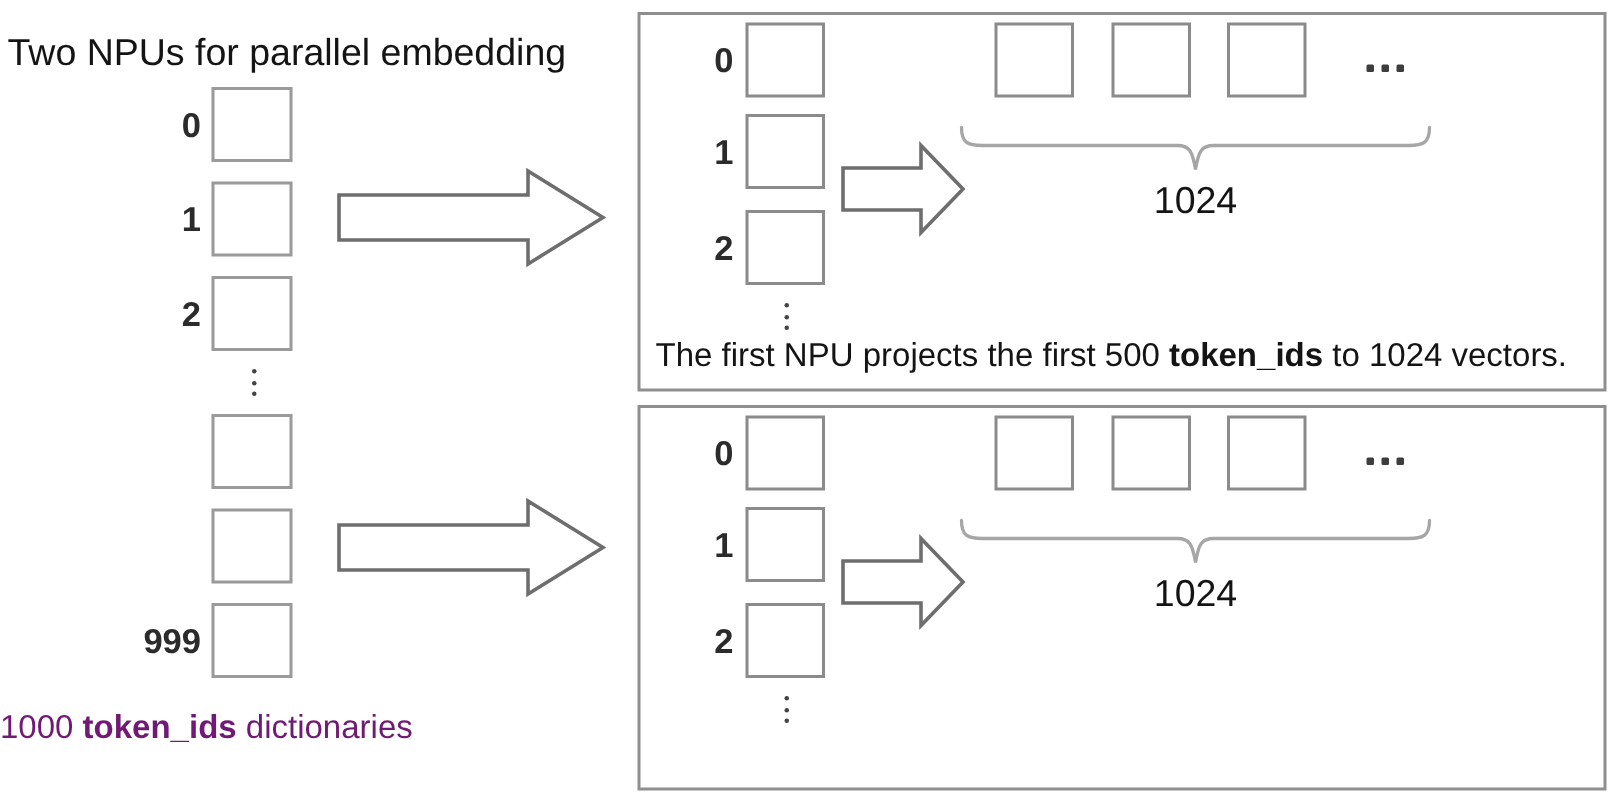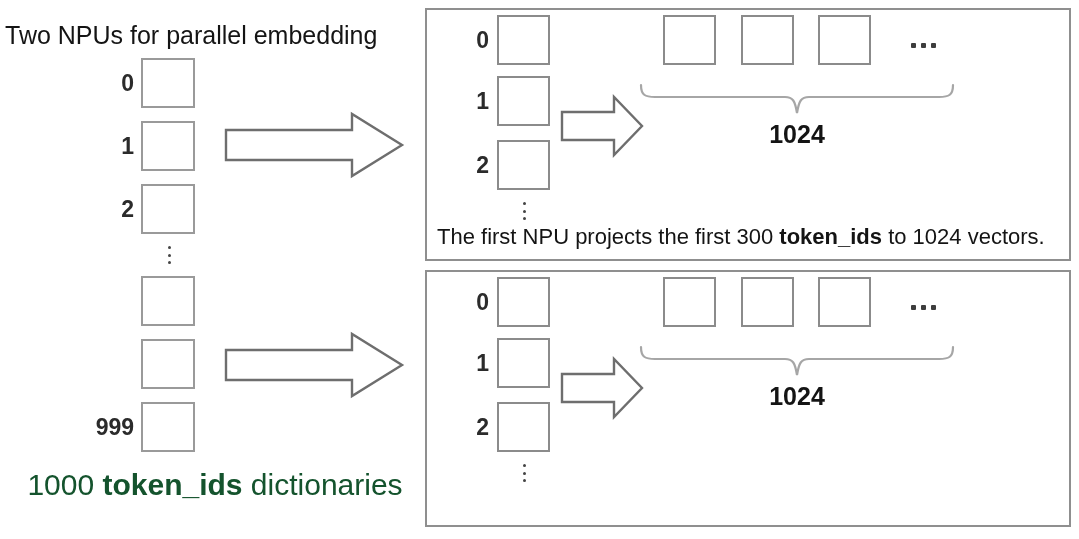--- a/index.html
+++ b/index.html
@@ -58,24 +58,23 @@
     width: 3px;
     height: 3px;
     background: #444;
     border-radius: 50%;
   }
 
   #left-caption {
     left: 0px;
     top: 470px;
     width: 430px;
-    text-align: center;
-    font-size: 30px;
+    font-size: 22px;
     line-height: 30px;
-    color: #14532d;
+    color: #701a75;
     white-space: nowrap;
   }
   #left-caption b { font-weight: 700; }
 
   
   .big-arrow svg, .small-arrow svg { display: block; overflow: visible; }
 
   
   .npu-panel {
     border: 2px solid #8f8f8f;
@@ -99,21 +98,21 @@
   .hdots i {
     display: block;
     width: 5px;
     height: 5px;
     background: #3d3d3d;
     border-radius: 1px;
   }
 
   .brace-label {
     font-size: 25px;
-    font-weight: 700;
+    font-weight: 400;
     color: #141414;
     text-align: center;
     white-space: nowrap;
   }
 
   .panel-caption {
     font-size: 22px;
     line-height: 28px;
     color: #141414;
     white-space: nowrap;
@@ -207,21 +206,21 @@
 
   <div class="abs" style="left:210px; top:71px;">
     <svg width="320" height="36" viewBox="0 0 320 36">
       <path d="M4,4 C4,14 8,16 18,16 L148,16 C156,16 158,20 160,32 C162,20 164,16 172,16 L302,16 C312,16 316,14 316,4" fill="none" stroke="#a6a6a6" stroke-width="2.2" stroke-linecap="round"></path>
     </svg>
   </div>
 
   <div class="abs brace-label" style="left:210px; top:110px; width:320px;">1024</div>
 
   <div class="abs panel-caption" style="left:10px; top:213px;">
-    <span>The first NPU projects the first 300 </span><b>token_ids</b><span> to 1024 vectors.</span>
+    <span>The first NPU projects the first 500 </span><b>token_ids</b><span> to 1024 vectors.</span>
   </div>
 </div>
 
 <div class="abs npu-panel" style="left:425px; top:270px; width:646px; height:257px;">
 
   <div class="abs" style="left:40px; top:5px;">
     <div class="row-index abs" style="left:0px; top:0px; width:22px;">0</div>
     <div class="vec-box abs" style="left:30px; top:0px;"></div>
   </div>
   <div class="abs" style="left:40px; top:66px;">

